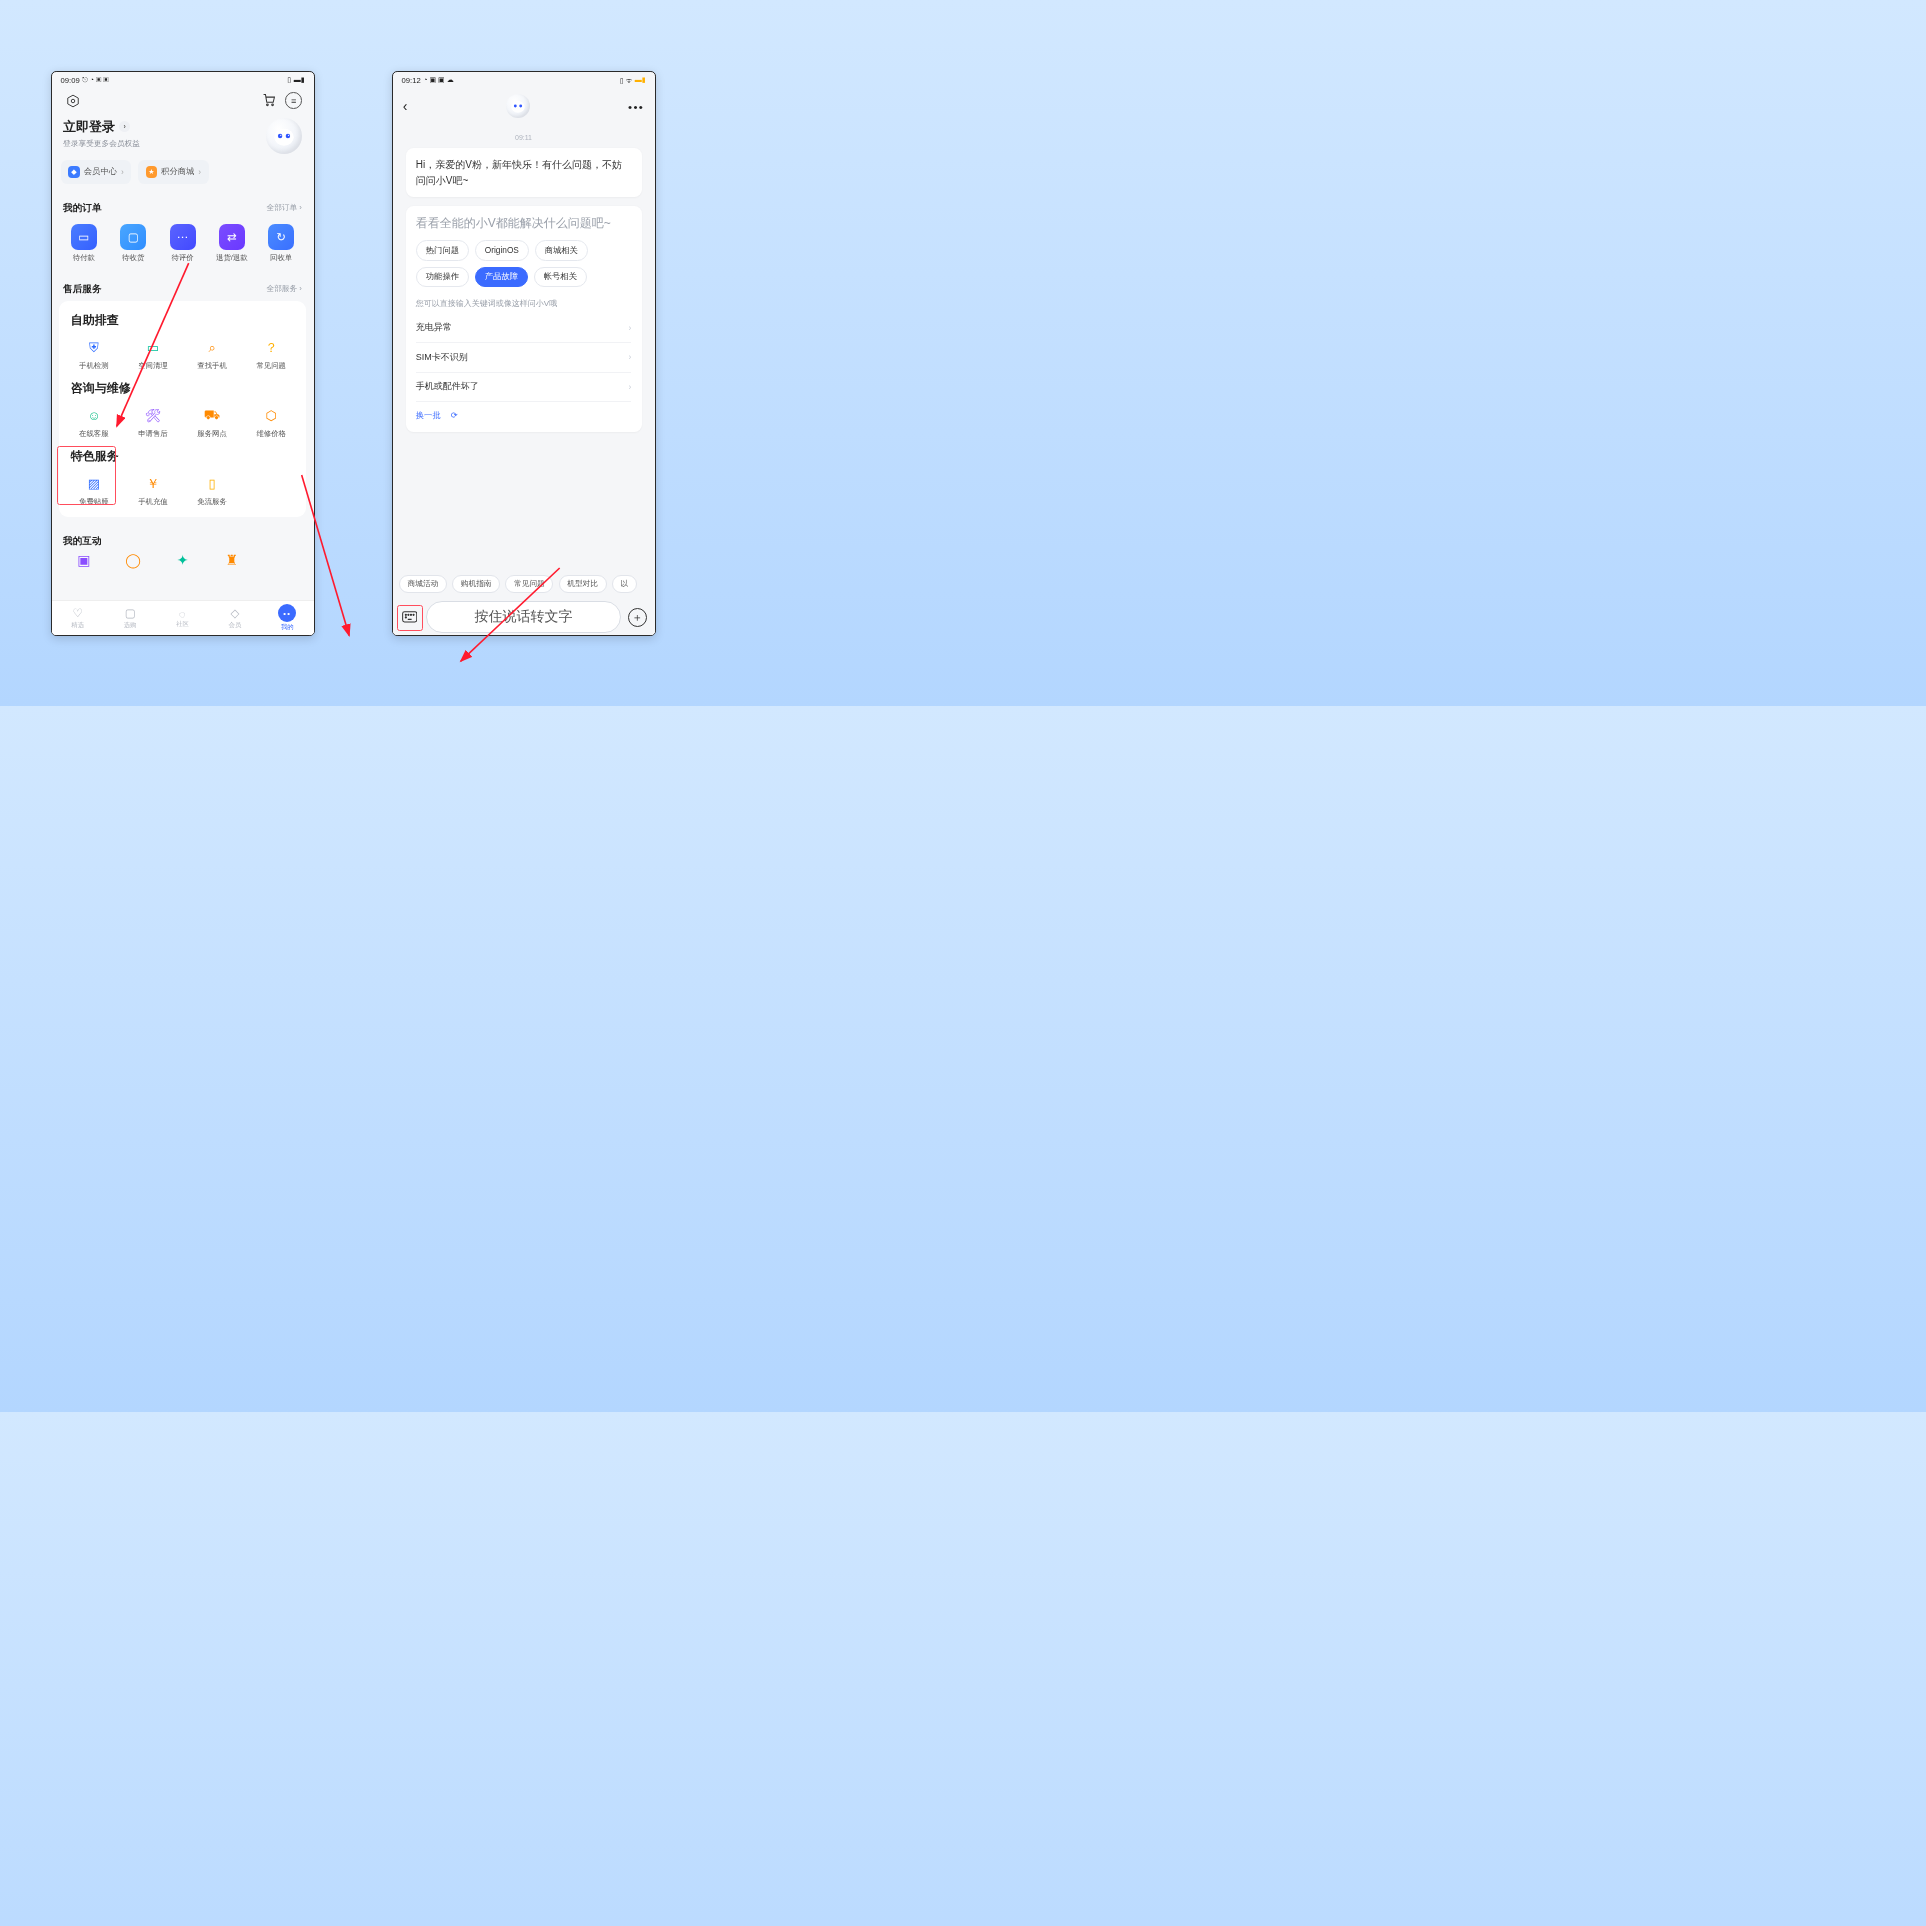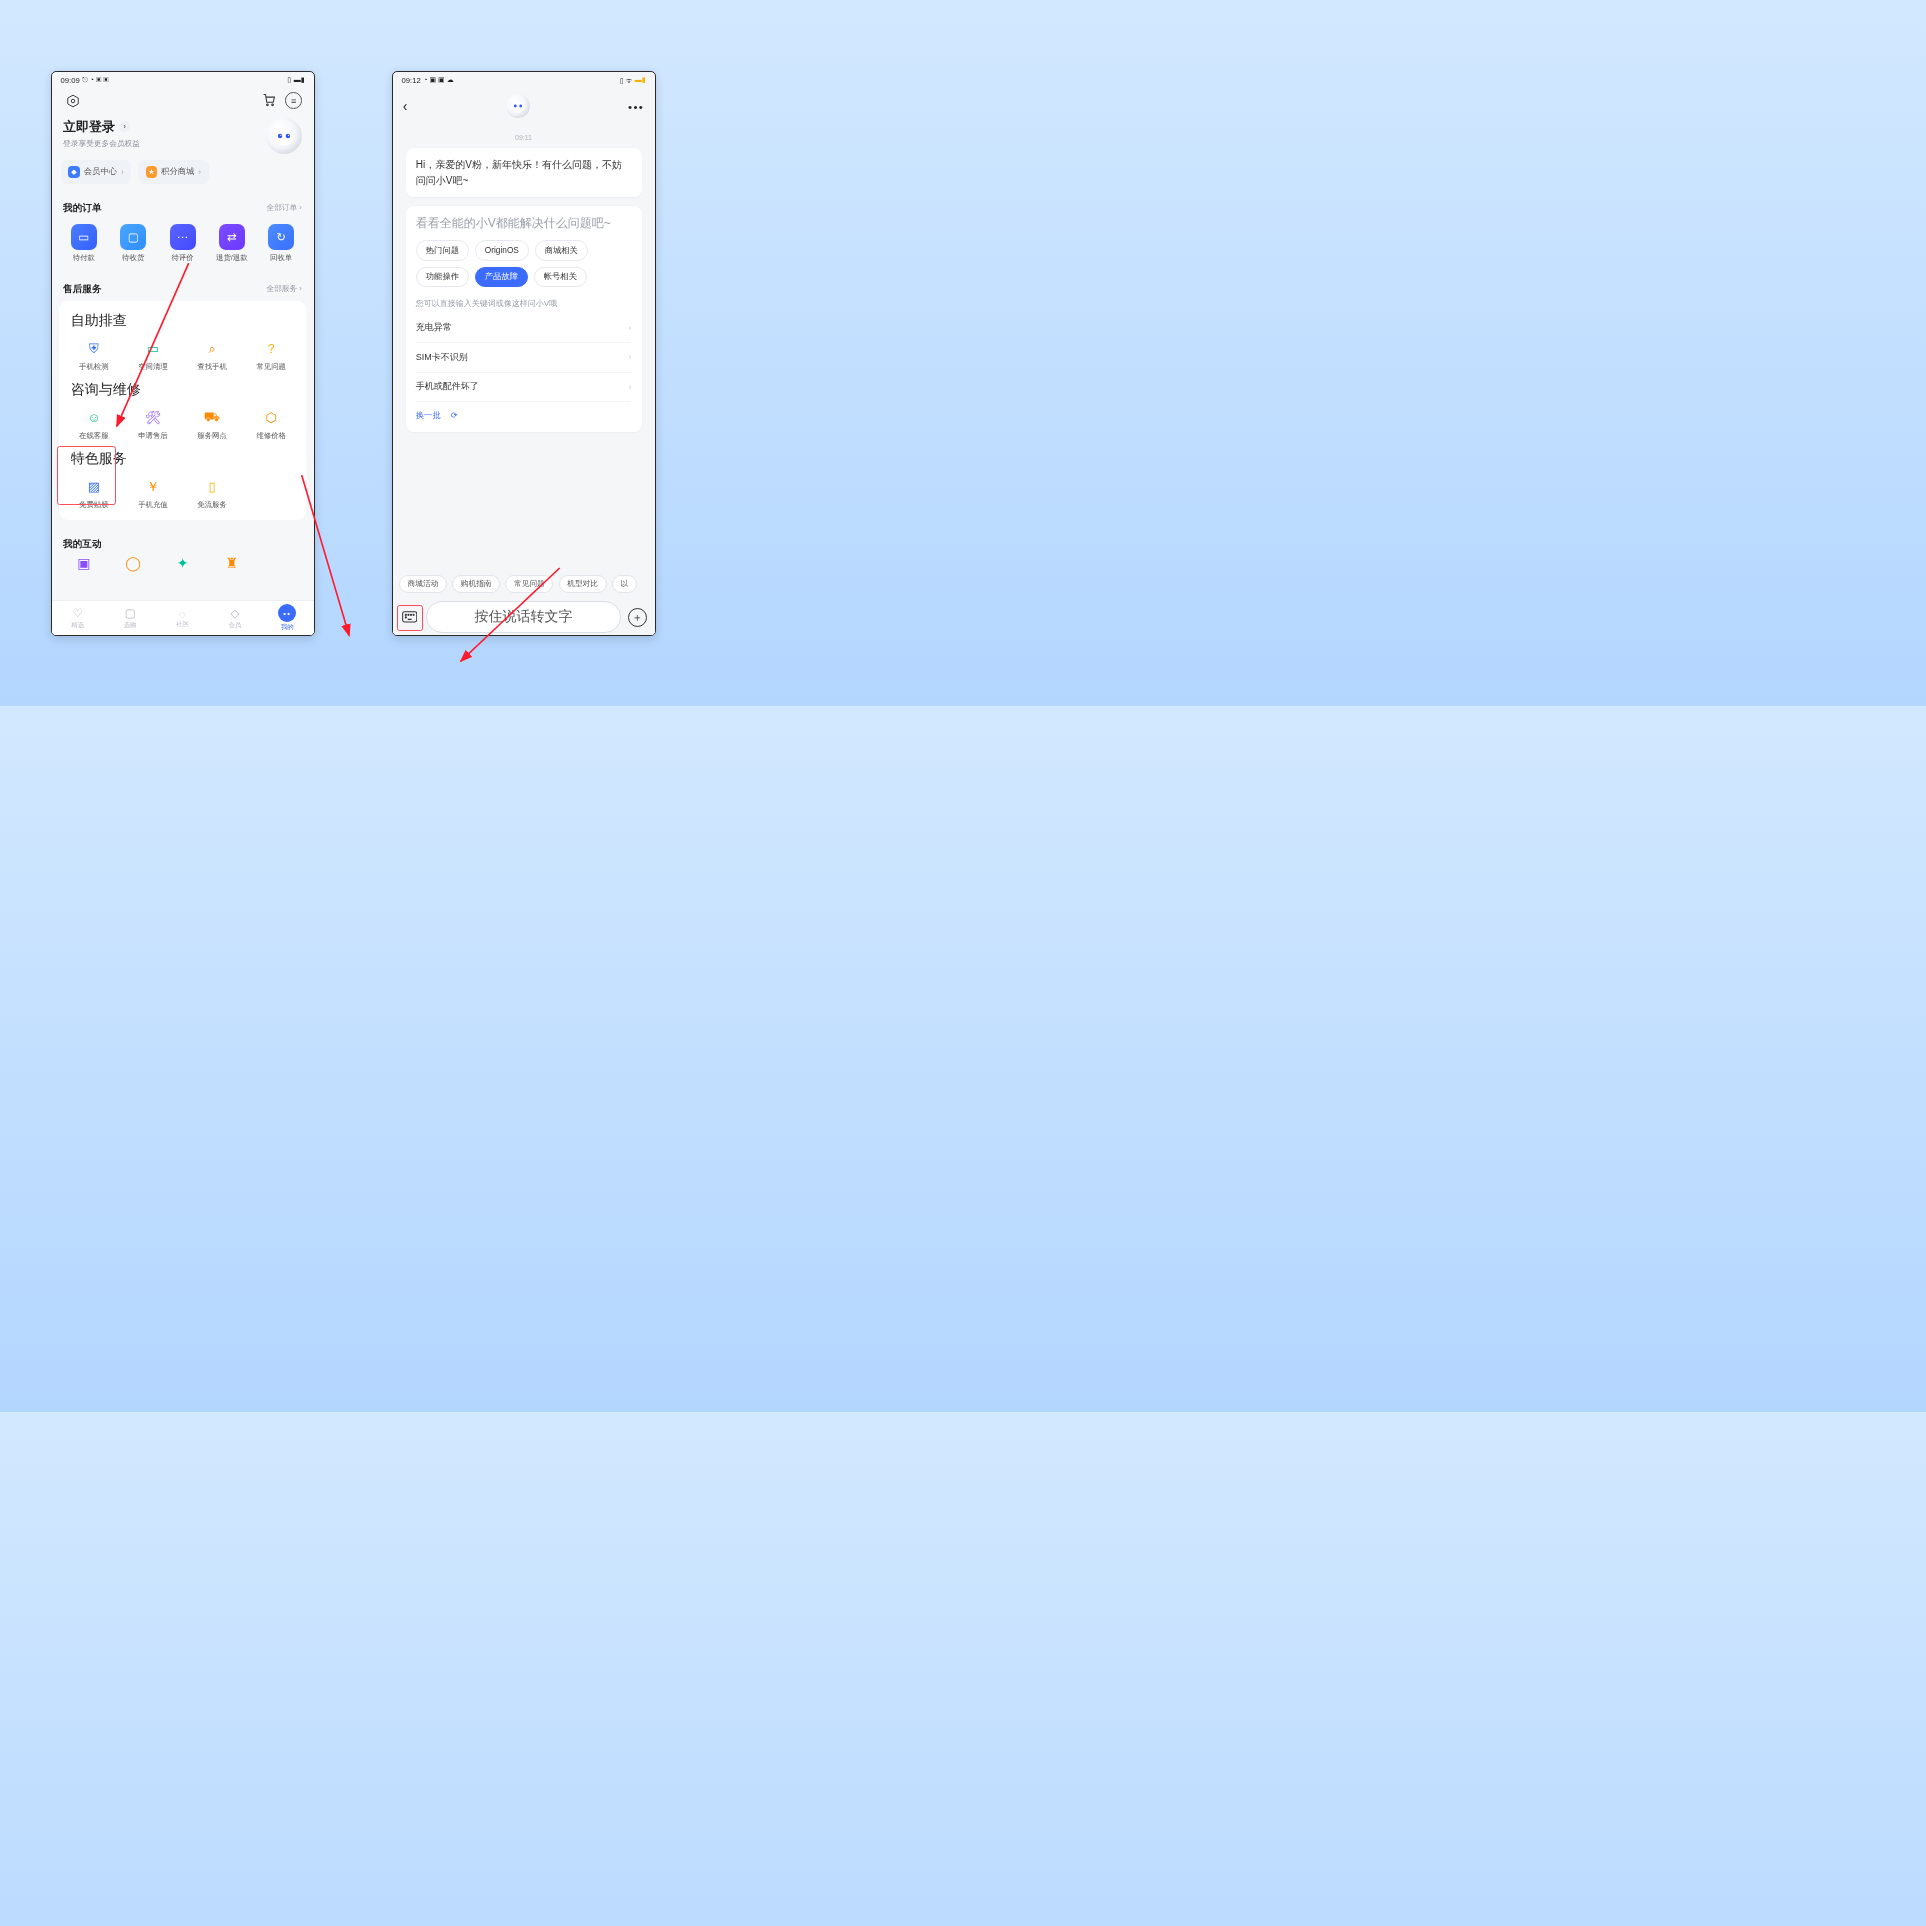--- a/index.html
+++ b/index.html
@@ -54,21 +54,21 @@
   .orders .it{ flex:1; text-align:center;}
   .orders .ic{ width:26px;height:26px;margin:0 auto 3.9px;border-radius:7px;display:flex;align-items:center;justify-content:center;font-size:11.6px;color:#fff;}
   .orders .lb{font-size:7.4px;color:#555;}
   .o1{background:linear-gradient(135deg,#4a7dff,#3560ff);}
   .o2{background:linear-gradient(135deg,#4aa7ff,#2f8dff);}
   .o3{background:linear-gradient(135deg,#5a64ff,#4249ff);}
   .o4{background:linear-gradient(135deg,#7b4dff,#6a38ff);}
   .o5{background:linear-gradient(135deg,#4a8cff,#3a6fff);}
 
   .card { background:#fff; border-radius:9px; margin:0 7.7px 9px; padding:7.7px 5.1px 5.1px; }
-  .card .group-title{font-size:14px;font-weight:400;color:#222;padding:3.9px 6.4px;}
+  .card .group-title{font-size:12px;font-weight:700;color:#222;padding:3.9px 6.4px;}
   .grid4{display:flex;flex-wrap:wrap;}
   .gi{width:25%;text-align:center;padding:5.1px 0;}
   .gi .gic{width:19px;height:19px;margin:0 auto 3.9px;display:flex;align-items:center;justify-content:center;font-size:13px;border-radius:3.9px;}
   .gi .glb{font-size:7.4px;color:#555;}
   .c-blue{color:#2d6bff;} .c-teal{color:#00c09a;} .c-orange{color:#ff8a00;}
   .c-purple{color:#8a4dff;} .c-yellow{color:#ffb000;} .c-green{color:#14c08a;}
 
   .bottomnav{ position:absolute; bottom:0; left:0; right:0; height:35px; background:#fff;
     display:flex; border-top:0.6px solid #eee;}
   .bottomnav .bn{flex:1;display:flex;flex-direction:column;align-items:center;justify-content:center;gap:0.6px;font-size:6.4px;color:#b5b9c2;}

